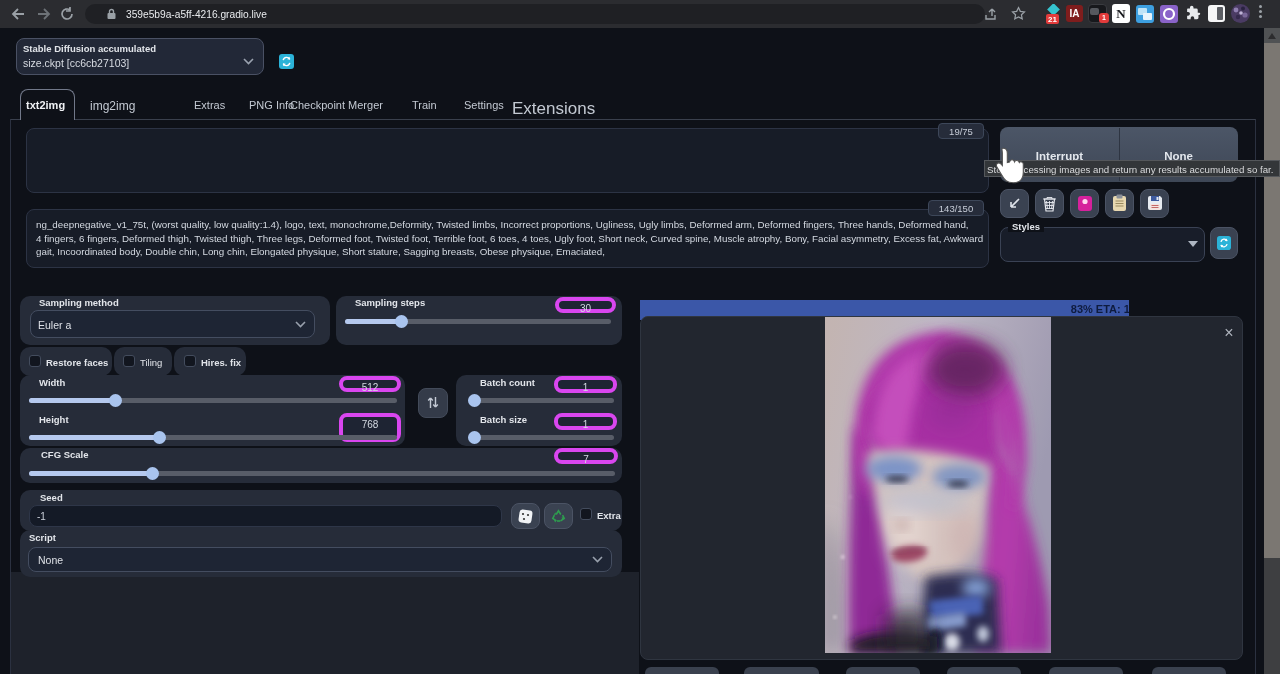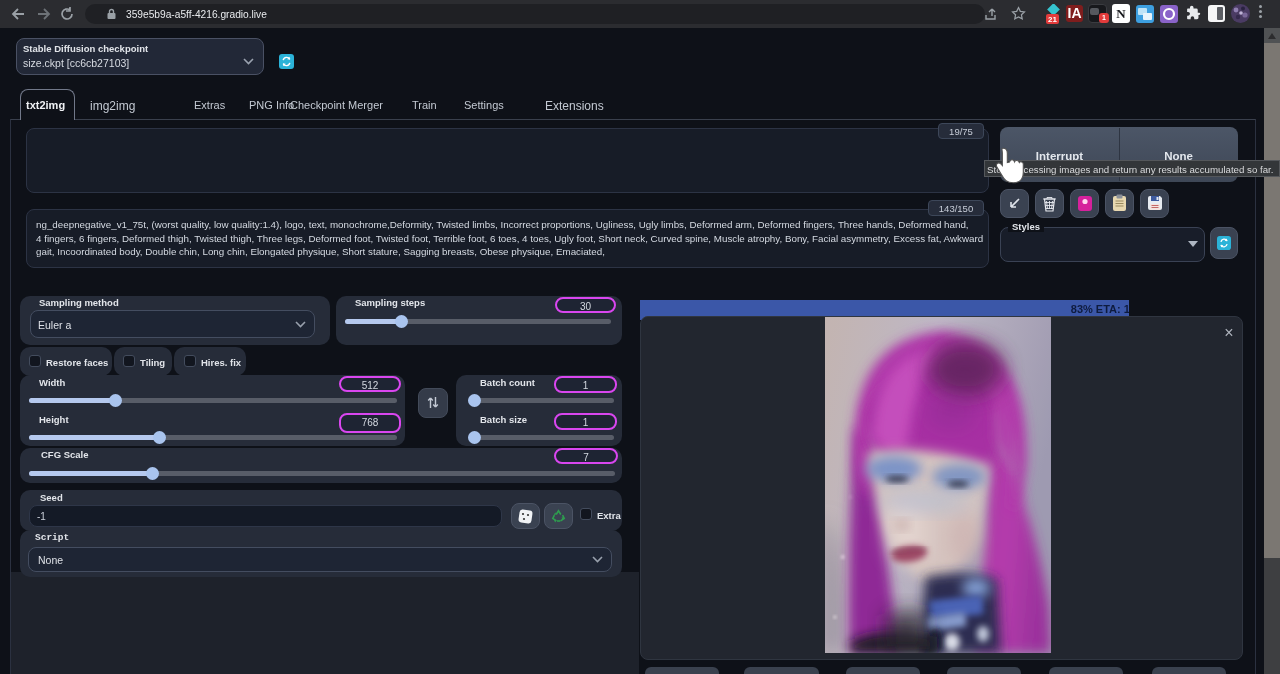--- a/index.html
+++ b/index.html
@@ -1,20 +1,20 @@
 <!DOCTYPE html>
 <html><head>
 <meta charset="utf-8">
 <style>
   * { margin:0; padding:0; box-sizing:border-box; }
   html,body { width:1280px; height:674px; overflow:hidden; background:#0e1118; font-family:"Liberation Sans", sans-serif; }
   .abs { position:absolute; }
   #page { position:relative; width:1280px; height:674px; }
   .lbl { color:#e2e5ea; font-size:9.5px; font-weight:700; }
-  .numbox { background:#1e2433; border:2px solid #d946ef; border-radius:8px; color:#d3d8e0; font-size:10px; text-align:center; }
+  .numbox { background:#1e2433; border:4px solid #d946ef; border-radius:8px; color:#d3d8e0; font-size:10px; text-align:center; }
   .block { background:#262c39; border-radius:10px; }
   .track { position:absolute; height:5px; border-radius:3px; background:#585d68; }
   .fill { position:absolute; height:5px; border-radius:3px; background:#b5c9ee; }
   .handle { position:absolute; width:13px; height:13px; border-radius:50%; background:#a9c4ee; }
   .cb { position:absolute; width:12px; height:12px; background:#12161f; border:1px solid #434c5d; border-radius:3px; }
   .toolbtn { position:absolute; width:29px; height:29px; background:#3a4251; border:1px solid #4b5364; border-radius:8px; }
 </style>
 </head>
 <body>
 <div id="page">
@@ -37,21 +37,21 @@
   </svg>
   <svg class="abs" style="left:1011px;top:6px;" width="15" height="15" viewBox="0 0 24 24">
     <path d="M12 2.5 l2.9 6 6.6.9 -4.8 4.6 1.2 6.5 -5.9-3.1 -5.9 3.1 1.2-6.5 -4.8-4.6 6.6-.9z" fill="none" stroke="#9aa0a6" stroke-width="2"></path>
   </svg>
 
   <svg class="abs" style="left:1044px;top:4px;" width="20" height="21" viewBox="0 0 20 21">
     <rect x="5" y="1" width="9" height="9" transform="rotate(45 9.5 5.5)" fill="#35c4cf"></rect>
     <rect x="2" y="10" width="13" height="10" rx="2" fill="#e23b3b"></rect>
     <text x="8.5" y="18" font-size="8" font-weight="bold" fill="#fff" text-anchor="middle">21</text>
   </svg>
-  <div class="abs" style="left:1066px;top:5px;width:17px;height:17px;border-radius:3px;background:#7f1d1d;color:#fff;font-size:14px;font-weight:700;text-align:center;line-height:17px;">IA</div>
+  <div class="abs" style="left:1066px;top:5px;width:17px;height:17px;border-radius:3px;background:#7f1d1d;color:#fff;font-size:10px;font-weight:700;text-align:center;line-height:17px;">IA</div>
   <div class="abs" style="left:1088px;top:4px;width:19px;height:19px;border-radius:4px;background:#17181c;border:1px solid #3a3b40;"></div>
   <div class="abs" style="left:1090px;top:8px;width:9px;height:7px;border-radius:2px;background:#55585e;"></div>
   <div class="abs" style="left:1099px;top:13px;width:10px;height:10px;border-radius:3px;background:#e23b3b;color:#fff;font-size:7px;font-weight:700;text-align:center;line-height:10px;">1</div>
   <div class="abs" style="left:1112px;top:4px;width:18px;height:19px;border-radius:3px;background:#fff;color:#17181c;font-size:13px;font-weight:700;text-align:center;line-height:19px;font-family:'Liberation Serif',serif;">N</div>
   <svg class="abs" style="left:1136px;top:5px;" width="18" height="18" viewBox="0 0 18 18">
     <rect width="18" height="18" rx="3" fill="#3d9fe0"></rect>
       <rect x="2" y="3" width="9" height="7" rx="1" fill="#bfe3f7"></rect>
       <rect x="7" y="8" width="9" height="7" rx="1" fill="#e8f4fc"></rect>
   </svg>
   <svg class="abs" style="left:1160px;top:5px;" width="18" height="18" viewBox="0 0 18 18">
@@ -74,21 +74,21 @@
   <div class="abs" style="left:1259px;top:5px;width:3px;height:3px;border-radius:50%;background:#9aa0a6;box-shadow:0 5px 0 #9aa0a6, 0 10px 0 #9aa0a6;"></div>
 
   <div class="abs" style="left:1264px;top:28px;width:16px;height:646px;background:#3e3f41;"></div>
   <div class="abs" style="left:1264px;top:28px;width:16px;height:15px;background:#505254;"></div>
   <svg class="abs" style="left:1268px;top:33px;" width="8" height="6" viewBox="0 0 8 6">
       <path d="M4 0 L8 6 H0 z" fill="#2c2c2e"></path>
     </svg>
   <div class="abs" style="left:1264px;top:43px;width:16px;height:515px;background:#7b7772;"></div>
 
   <div class="abs" style="left:16px;top:38px;width:248px;height:37px;background:#222837;border:1px solid #4a5164;border-radius:8px;"></div>
-  <div class="abs lbl" style="left:23px;top:43px;font-size:9.5px;">Stable Diffusion checkpoint</div>
+  <div class="abs lbl" style="left:23px;top:43px;font-size:9.5px;">Stable Diffusion accumulated</div>
   <div class="abs" style="left:23px;top:57px;font-size:10.5px;color:#d8dce3;">size.ckpt [cc6cb27103]</div>
   <svg class="abs" style="left:243px;top:58px;" width="11" height="7" viewBox="0 0 11 7">
       <path d="M1 1 l4.5 4.5 L10 1" stroke="#9aa2af" stroke-width="1.6" fill="none"></path>
     </svg>
   <svg class="abs" style="left:279px;top:54px;" width="15" height="15" viewBox="0 0 15 15">
     <rect width="15" height="15" rx="3" fill="#2bb3d8"></rect>
     <path d="M4.2 6.2 a3.5 3.5 0 0 1 6.6-.8 M10.8 8.8 a3.5 3.5 0 0 1-6.6.8" stroke="#fff" stroke-width="1.4" fill="none"></path>
     <path d="M10.6 2.8 l.4 2.8 -2.8-.4z" fill="#fff"></path>
       <path d="M4.4 12.2 l-.4-2.8 2.8.4z" fill="#fff"></path>
   </svg>
@@ -96,21 +96,21 @@
   <div class="abs" style="left:10px;top:119px;width:1246px;height:555px;border:1px solid #2b3140;border-top:1px solid #3a404d;border-bottom:none;"></div>
   <div class="abs" style="left:11px;top:572px;width:628px;height:102px;background:#1e222b;"></div>
   <div class="abs" style="left:20px;top:89px;width:55px;height:31px;background:#0e1118;border:1px solid #717889;border-bottom:none;border-radius:8px 8px 0 0;"></div>
   <div class="abs" style="left:26px;top:99px;font-size:11px;font-weight:700;color:#f0f2f5;">txt2img</div>
   <div class="abs" style="left:90px;top:99px;font-size:12px;color:#c3c9d2;">img2img</div>
   <div class="abs" style="left:162px;top:99px;font-size:11px;color:#c3c9d2;margin-left:32px;">Extras</div>
   <div class="abs" style="left:219px;top:99px;font-size:11px;color:#c3c9d2;padding-left:30px;">PNG Info</div>
   <div class="abs" style="left:290px;top:99px;font-size:11px;color:#c3c9d2;">Checkpoint Merger</div>
   <div class="abs" style="left:412px;top:99px;font-size:11px;color:#c3c9d2;">Train</div>
   <div class="abs" style="left:464px;top:99px;font-size:11px;color:#c3c9d2;">Settings</div>
-  <div class="abs" style="left:539px;top:99px;font-size:12px;color:#c3c9d2;padding-left:6px;">Extensions</div>
+  <div class="abs" style="left:506px;top:99px;font-size:17px;color:#c3c9d2;padding-left:6px;">Extensions</div>
 
   <div class="abs" style="left:26px;top:128px;width:963px;height:65px;background:#171c27;border:1px solid #2c3344;border-radius:8px;"></div>
   <div class="abs" style="left:938px;top:123px;width:46px;height:16px;background:#262c3a;border:1px solid #3d4759;border-radius:4px;color:#c7cdd8;font-size:9.5px;text-align:center;line-height:15px;">19/75</div>
 
   <div class="abs" style="left:26px;top:209px;width:963px;height:59px;background:#171c27;border:1px solid #2c3344;border-radius:8px;"></div>
   <div class="abs" style="left:36px;top:218px;font-size:9.8px;line-height:13.7px;color:#d5dae2;white-space:nowrap;">ng_deepnegative_v1_75t, (worst quality, low quality:1.4), logo, text, monochrome,Deformity, Twisted limbs, Incorrect proportions, Ugliness, Ugly limbs, Deformed arm, Deformed fingers, Three hands, Deformed hand,<br>4 fingers, 6 fingers, Deformed thigh, Twisted thigh, Three legs, Deformed foot, Twisted foot, Terrible foot, 6 toes, 4 toes, Ugly foot, Short neck, Curved spine, Muscle atrophy, Bony, Facial asymmetry, Excess fat, Awkward<br>gait, Incoordinated body, Double chin, Long chin, Elongated physique, Short stature, Sagging breasts, Obese physique, Emaciated,</div>
   <div class="abs" style="left:928px;top:200px;width:56px;height:16px;background:#262c3a;border:1px solid #3d4759;border-radius:4px;color:#c7cdd8;font-size:9.5px;text-align:center;line-height:15px;">143/150</div>
 
   <div class="abs" style="left:1000px;top:127px;width:238px;height:55px;background:linear-gradient(#4c5667,#3e4756);border-radius:8px;"></div>
   <div class="abs" style="left:1119px;top:128px;width:1px;height:53px;background:#2e3542;"></div>
@@ -176,33 +176,33 @@
   <div class="abs numbox" style="left:555px;top:297px;width:61px;height:16px;line-height:15px;">30</div>
   <div class="track" style="left:345px;top:319px;width:266px;"></div>
   <div class="fill" style="left:345px;top:319px;width:56px;"></div>
   <div class="handle" style="left:395px;top:315px;"></div>
 
   <div class="block abs" style="left:20px;top:347px;width:92px;height:29px;"></div>
   <div class="cb" style="left:29px;top:355px;"></div>
   <div class="abs" style="left:46px;top:357px;font-size:9.5px;font-weight:700;color:#e2e5ea;">Restore faces</div>
   <div class="block abs" style="left:114px;top:347px;width:58px;height:29px;"></div>
   <div class="cb" style="left:123px;top:355px;"></div>
-  <div class="abs" style="left:140px;top:357px;font-size:9.5px;font-weight:700;color:#e2e5ea;text-align:right;">Tiling</div>
+  <div class="abs" style="left:140px;top:357px;font-size:9.5px;font-weight:400;color:#e2e5ea;text-align:right;">Tiling</div>
   <div class="block abs" style="left:174px;top:347px;width:72px;height:29px;"></div>
   <div class="cb" style="left:184px;top:355px;"></div>
   <div class="abs" style="left:201px;top:357px;font-size:9.5px;font-weight:700;color:#e2e5ea;">Hires. fix</div>
 
   <div class="block abs" style="left:20px;top:375px;width:385px;height:71px;"></div>
   <div class="abs lbl" style="left:39px;top:377px;">Width</div>
   <div class="abs numbox" style="left:339px;top:376px;width:62px;height:16px;line-height:15px;">512</div>
   <div class="track" style="left:29px;top:398px;width:368px;"></div>
   <div class="fill" style="left:29px;top:398px;width:87px;"></div>
   <div class="handle" style="left:109px;top:394px;"></div>
   <div class="abs lbl" style="left:39px;top:414px;">Height</div>
-  <div class="abs numbox" style="left:339px;top:413px;width:62px;height:20px;line-height:15px;">768</div>
+  <div class="abs numbox" style="left:339px;top:413px;width:62px;height:29px;line-height:15px;">768</div>
   <div class="track" style="left:29px;top:435px;width:368px;"></div>
   <div class="fill" style="left:29px;top:435px;width:131px;"></div>
   <div class="handle" style="left:153px;top:431px;"></div>
 
   <div class="abs" style="left:418px;top:388px;width:30px;height:30px;background:#343b49;border:1px solid #434b5a;border-radius:8px;"></div>
   <svg class="abs" style="left:427px;top:396px;" width="12" height="13" viewBox="0 0 12 13">
     <path d="M3.5 12 V2 M3.5 2 l-2.3 2.5 M3.5 2 l2.3 2.5" stroke="#c3c9d4" stroke-width="1.4" fill="none"></path>
     <path d="M8.5 1 v10 M8.5 11 l-2.3-2.5 M8.5 11 l2.3-2.5" stroke="#c3c9d4" stroke-width="1.4" fill="none"></path>
   </svg>
 
@@ -241,21 +241,21 @@
     <path d="M3.4 6.2 L1.8 9.4 l3.6 2.4" stroke="#2e9e4f" stroke-width="1.6" fill="none"></path>
     <path d="M6 12 h3.4" stroke="#2e9e4f" stroke-width="1.6"></path>
     <path d="M4.2 3.2 l1 2.3 -2.4.6z" fill="#2e9e4f"></path>
       <path d="M12.9 8.2 l-2.4.4 1 2.2z" fill="#2e9e4f"></path>
       <path d="M4.6 13.4 l.6-2.4 -2.4.6z" fill="#2e9e4f"></path>
   </svg>
   <div class="cb" style="left:580px;top:508px;"></div>
   <div class="abs" style="left:597px;top:510px;font-size:9.5px;font-weight:700;color:#e2e5ea;">Extra</div>
 
   <div class="block abs" style="left:20px;top:530px;width:602px;height:47px;"></div>
-  <div class="abs lbl" style="left:35px;top:532px;font-family:Liberation Mono, monospace;">Script</div>
+  <div class="abs lbl" style="left:29px;top:532px;">Script</div>
   <div class="abs" style="left:28px;top:547px;width:584px;height:25px;background:#1e2534;border:1px solid #444d60;border-radius:8px;"></div>
   <div class="abs" style="left:38px;top:554px;font-size:10.5px;color:#dde0e6;">None</div>
   <svg class="abs" style="left:592px;top:556px;" width="11" height="7" viewBox="0 0 11 7">
       <path d="M1 1 l4.5 4.5 L10 1" stroke="#98a0ac" stroke-width="1.6" fill="none"></path>
     </svg>
 
   <div class="abs" style="left:640px;top:300px;width:489px;height:20px;background:#3d4354;border-radius:0;overflow:hidden;">
     <div style="position:absolute;left:0;top:0;width:502px;height:20px;background:#3b57a8;"></div>
     <div style="position:absolute;left:0;top:3px;width:496px;text-align:right;font-size:11px;font-weight:700;color:#0e1b3e;">83% ETA: 1s</div>
   </div>

